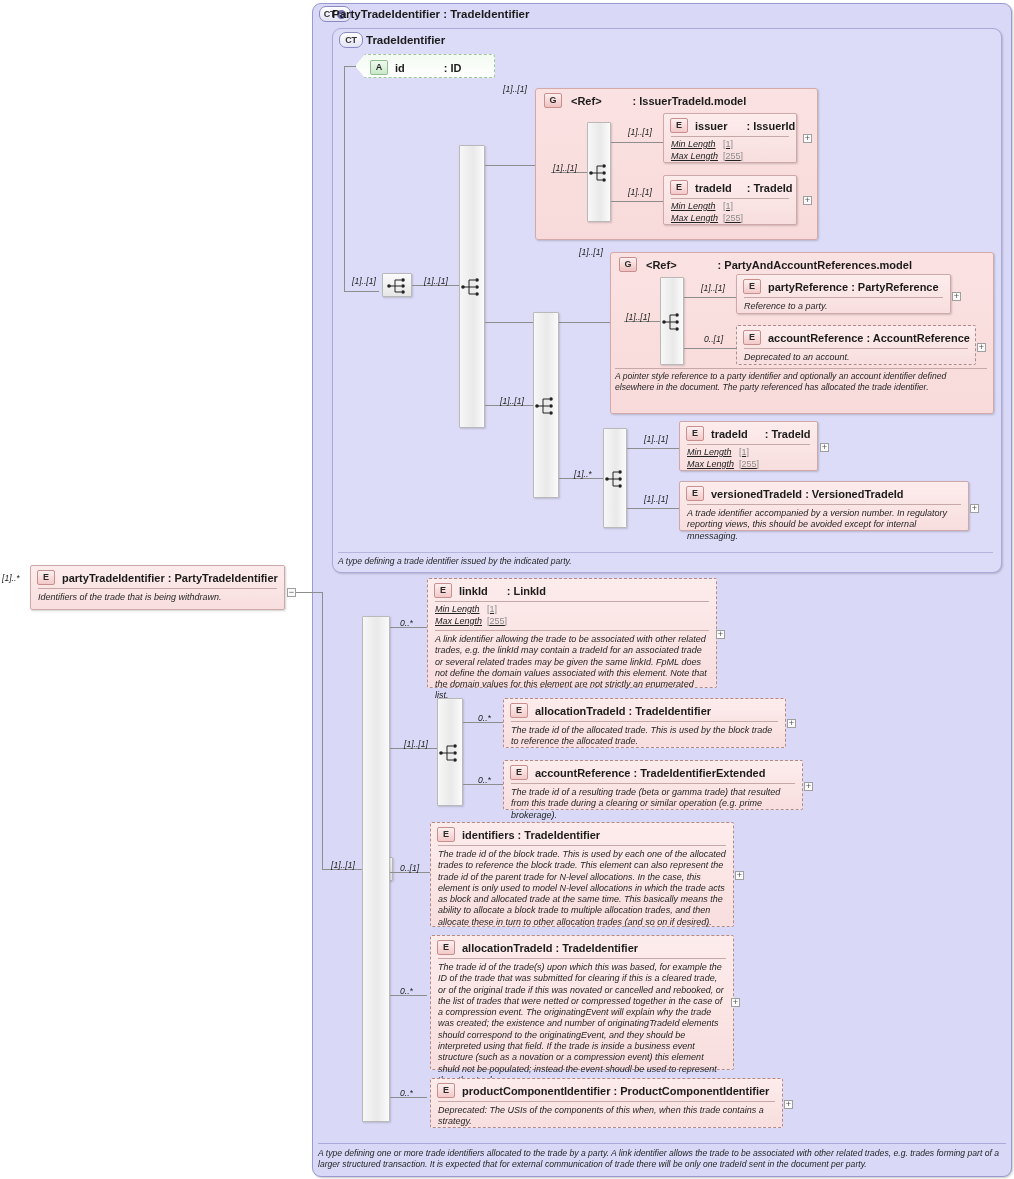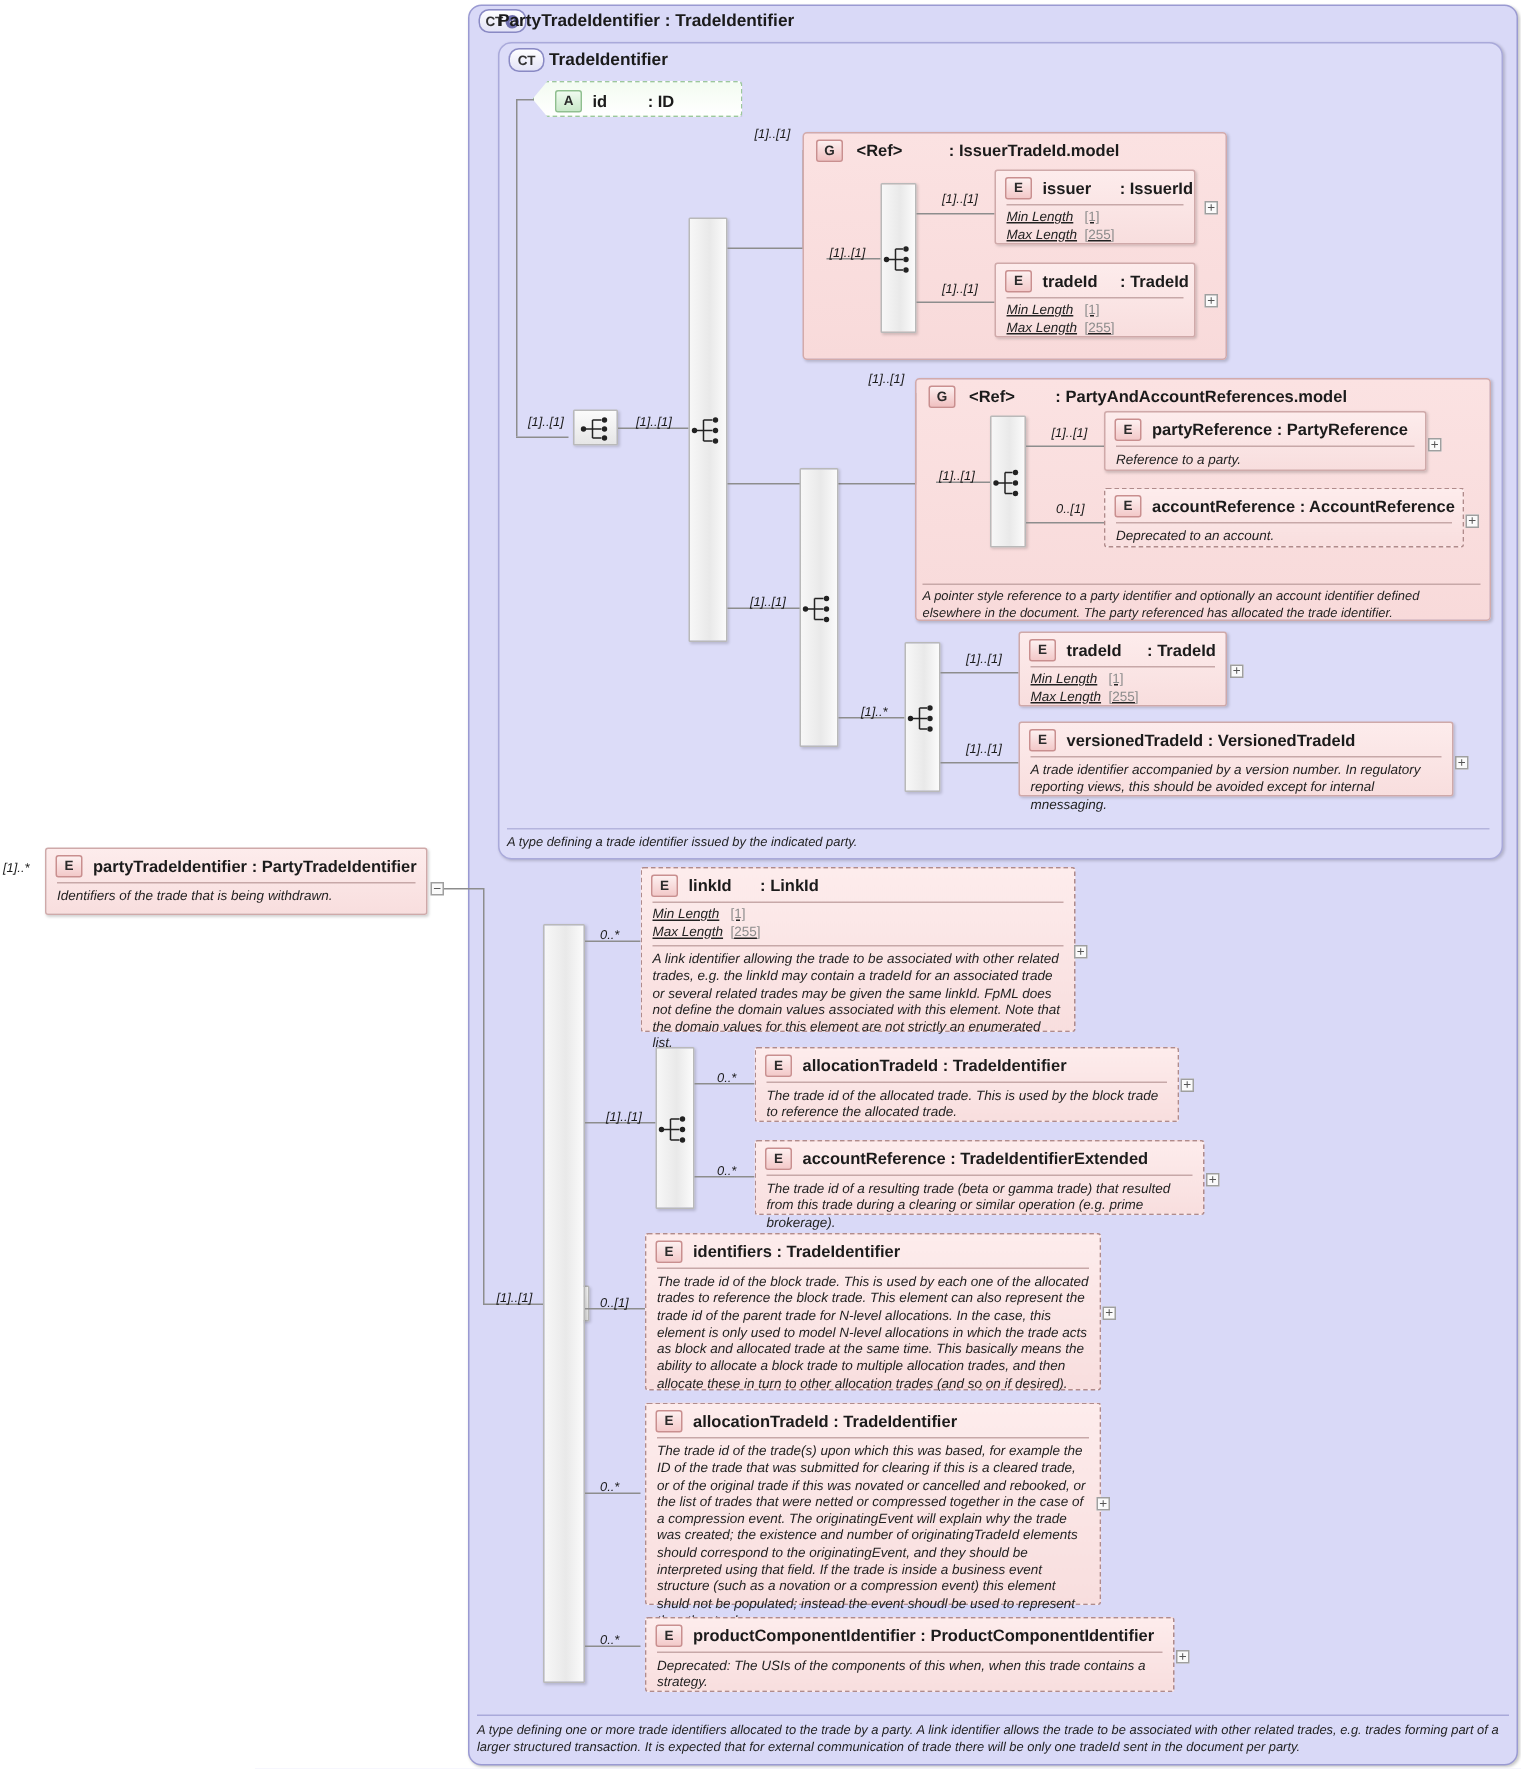--- a/index.html
+++ b/index.html
@@ -135,21 +135,21 @@
 </div>
 <div class="abs ct-title" style="left:366px;top:34px;">TradeIdentifier</div>
 
 <div class="abs" style="left:338px;top:552px;width:655px;height:1px;background:#b4b4dd;"></div>
 <div class="abs footdoc" style="left:338px;top:556px;width:655px;">A type defining a trade identifier issued by the indicated party.</div>
 
 <div class="abs attr" style="left:355px;top:54px;width:140px;height:24px;">
   <div class="node-hd" style="padding-top:5px;">
     <span class="badge-a">A</span>
     <span class="nm">id</span>
-    <span class="ty" style="margin-left:20px;"><span>:</span> <span>ID</span></span>
+    <span class="ty" style="margin-left:32px;"><span>:</span> <span>ID</span></span>
   </div>
 </div>
 
 <div class="abs ln v" style="left:344px;top:66px;height:225px;"></div>
 <div class="abs ln h" style="left:344px;top:66px;width:12px;"></div>
 <div class="abs ln h" style="left:344px;top:291px;width:35px;"></div>
 
 <div class="abs seqbox" style="left:382px;top:273px;width:30px;height:24px;">
   <svg width="30" height="24" viewBox="0 0 30 24">
     <circle cx="6" cy="12" r="1.8" fill="#222"></circle>
@@ -247,23 +247,23 @@
 <div class="abs pm" style="left:803px;top:196px;">+</div>
 
 <div class="abs ln v" style="left:610px;top:262px;height:60px;"></div>
 <div class="abs ln h" style="left:485px;top:322px;width:126px;"></div>
 <div class="abs card" style="left:579px;top:247px;">[1]..[1]</div>
 
 <div class="abs grp" style="left:610px;top:252px;width:384px;height:162px;">
   <div class="grp-hd">
     <span class="badge-g">G</span>
     <span class="nm">&lt;Ref&gt;</span>
-    <span class="ty" style="margin-left:18px;"><span>:</span> <span>PartyAndAccountReferences.model</span></span>
-  </div>
-  <div class="grp-doc" style="top:136px;">
+    <span class="ty" style="margin-left:32px;"><span>:</span> <span>PartyAndAccountReferences.model</span></span>
+  </div>
+  <div class="grp-doc" style="top:115px;">
     <div class="line"></div>
     <span>A pointer style reference to a party identifier and optionally an account identifier defined elsewhere in the document. The party referenced has allocated the trade identifier.</span>
   </div>
 </div>
 
 <div class="abs bar" style="left:660px;top:277px;width:24px;height:88px;">
   <svg width="24" height="88" viewBox="0 0 24 88">
     <circle cx="3" cy="44" r="1.8" fill="#222"></circle>
     <path d="M3 44 H9 M9 37 V51 M9 37 H14 M9 44 H14 M9 51 H14" stroke="#222" stroke-width="1" fill="none"></path>
     <circle cx="16" cy="37" r="1.8" fill="#222"></circle>

